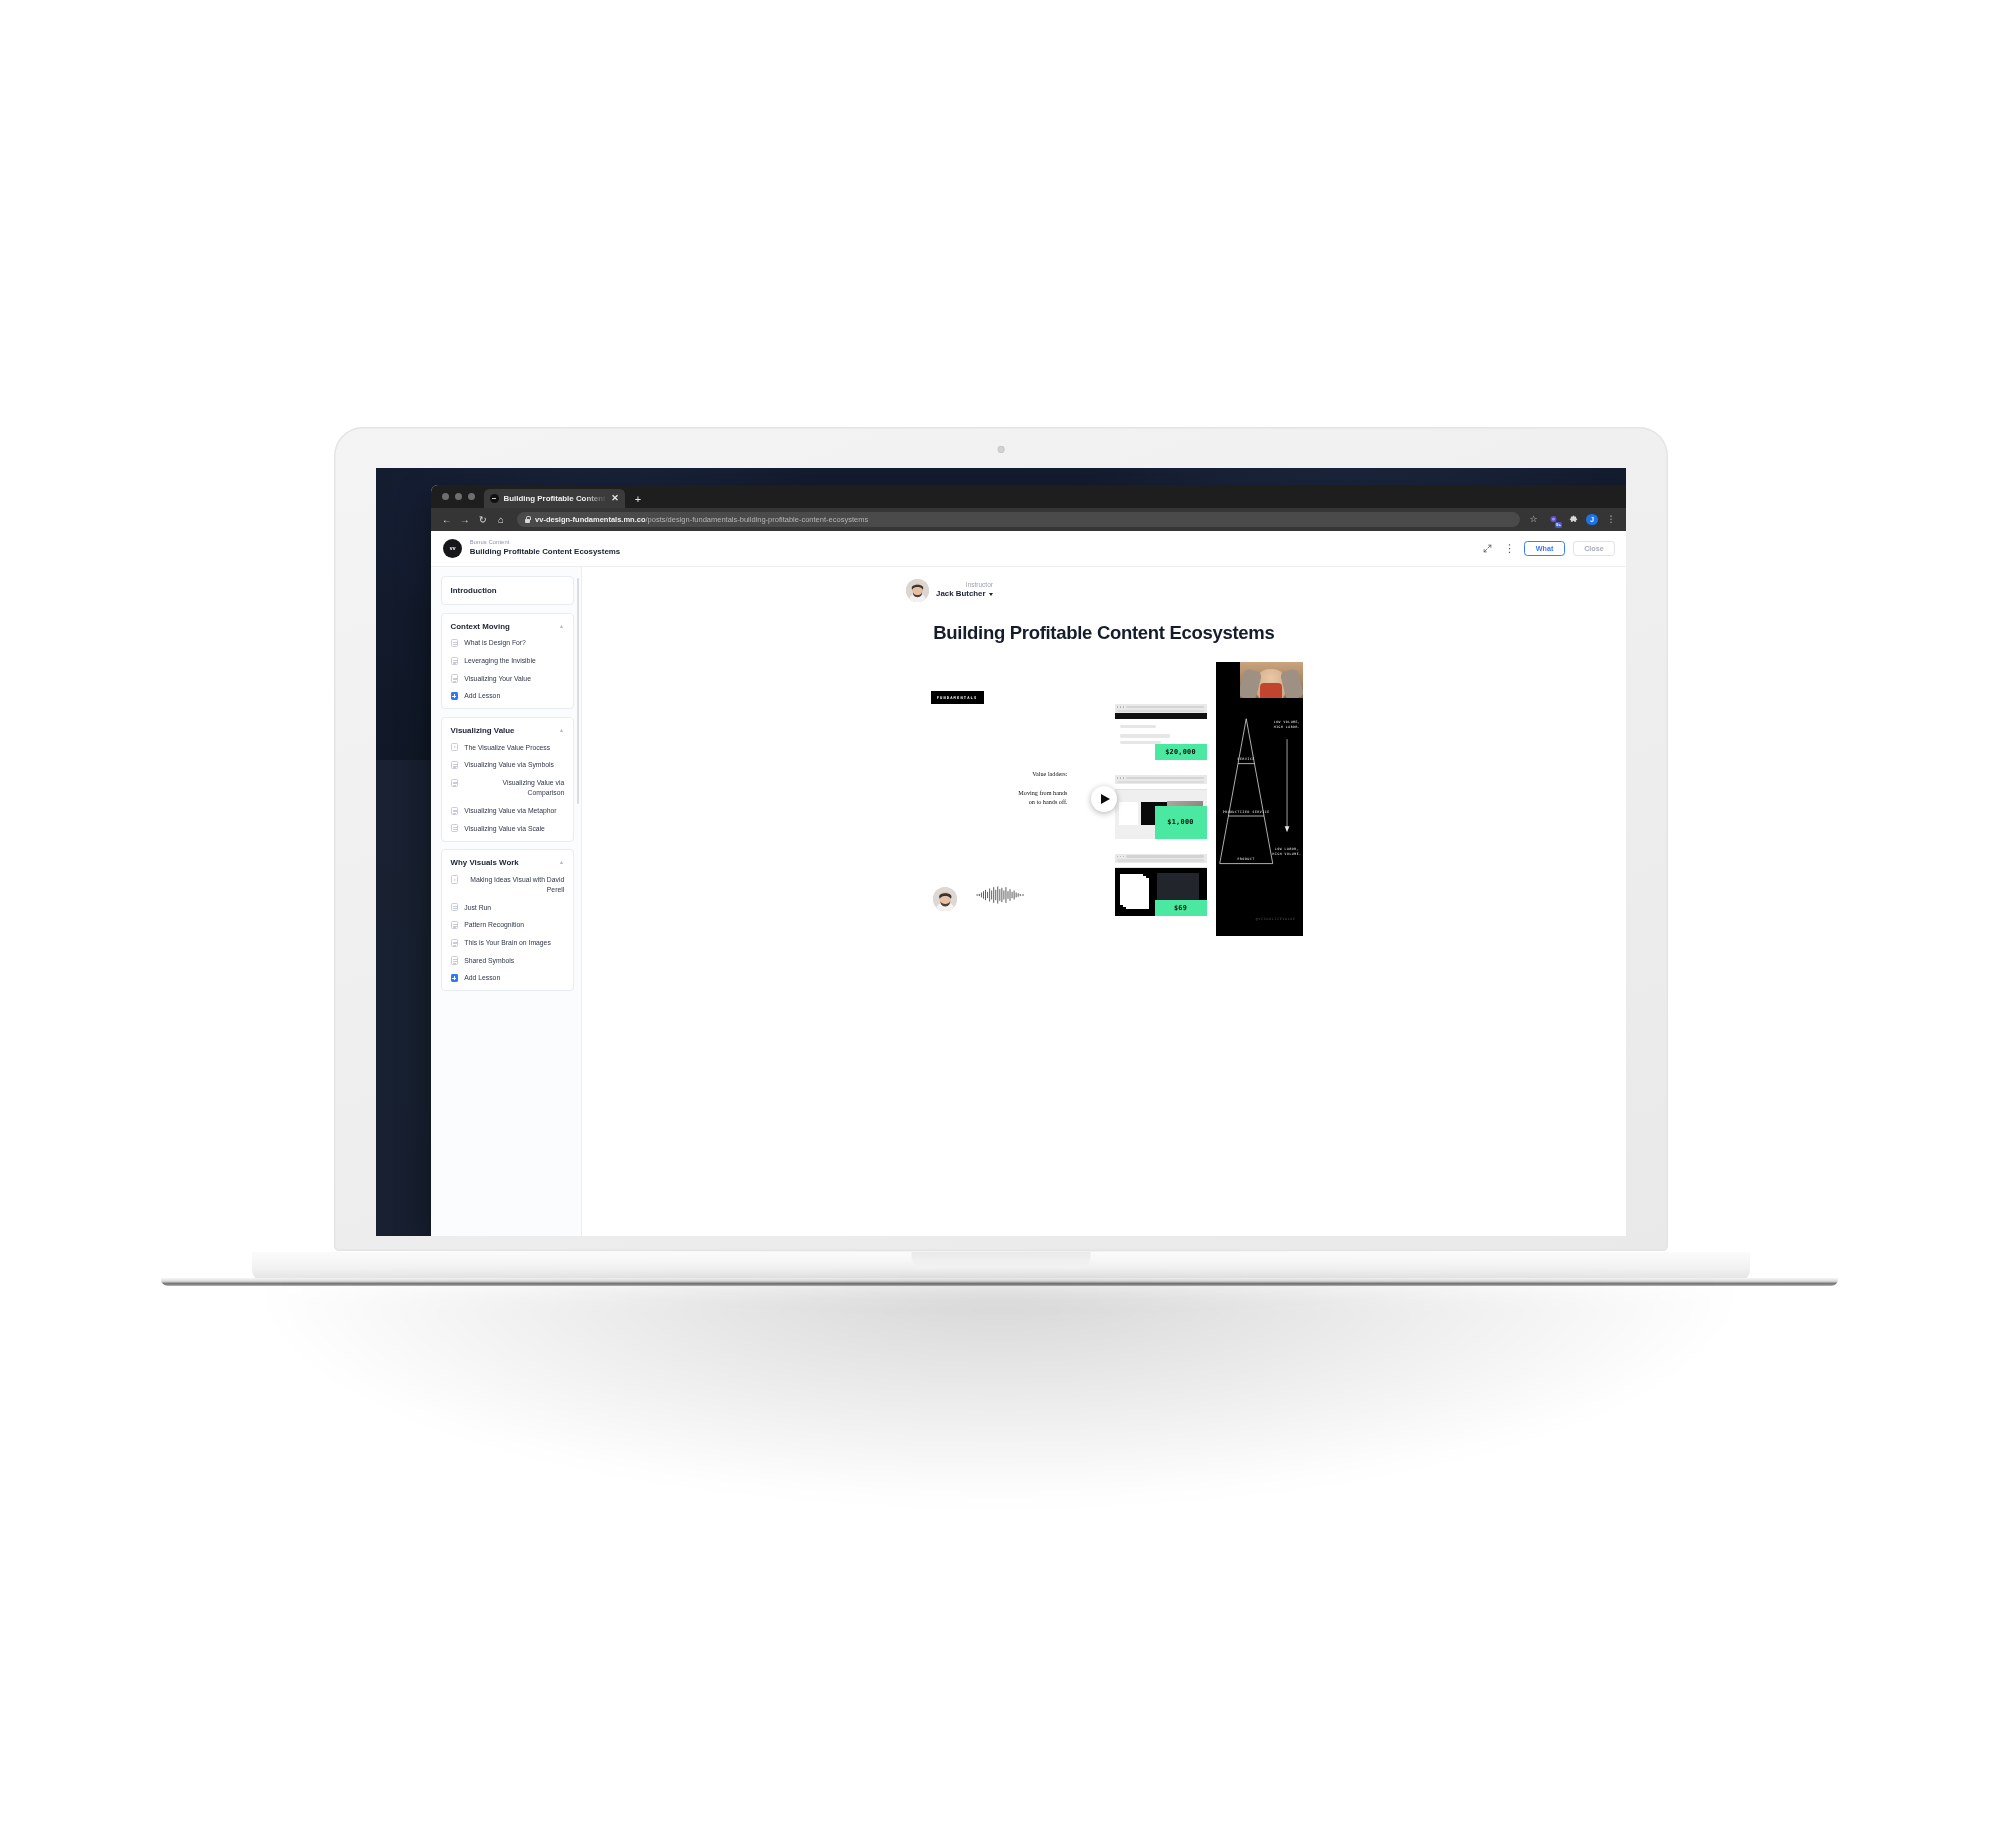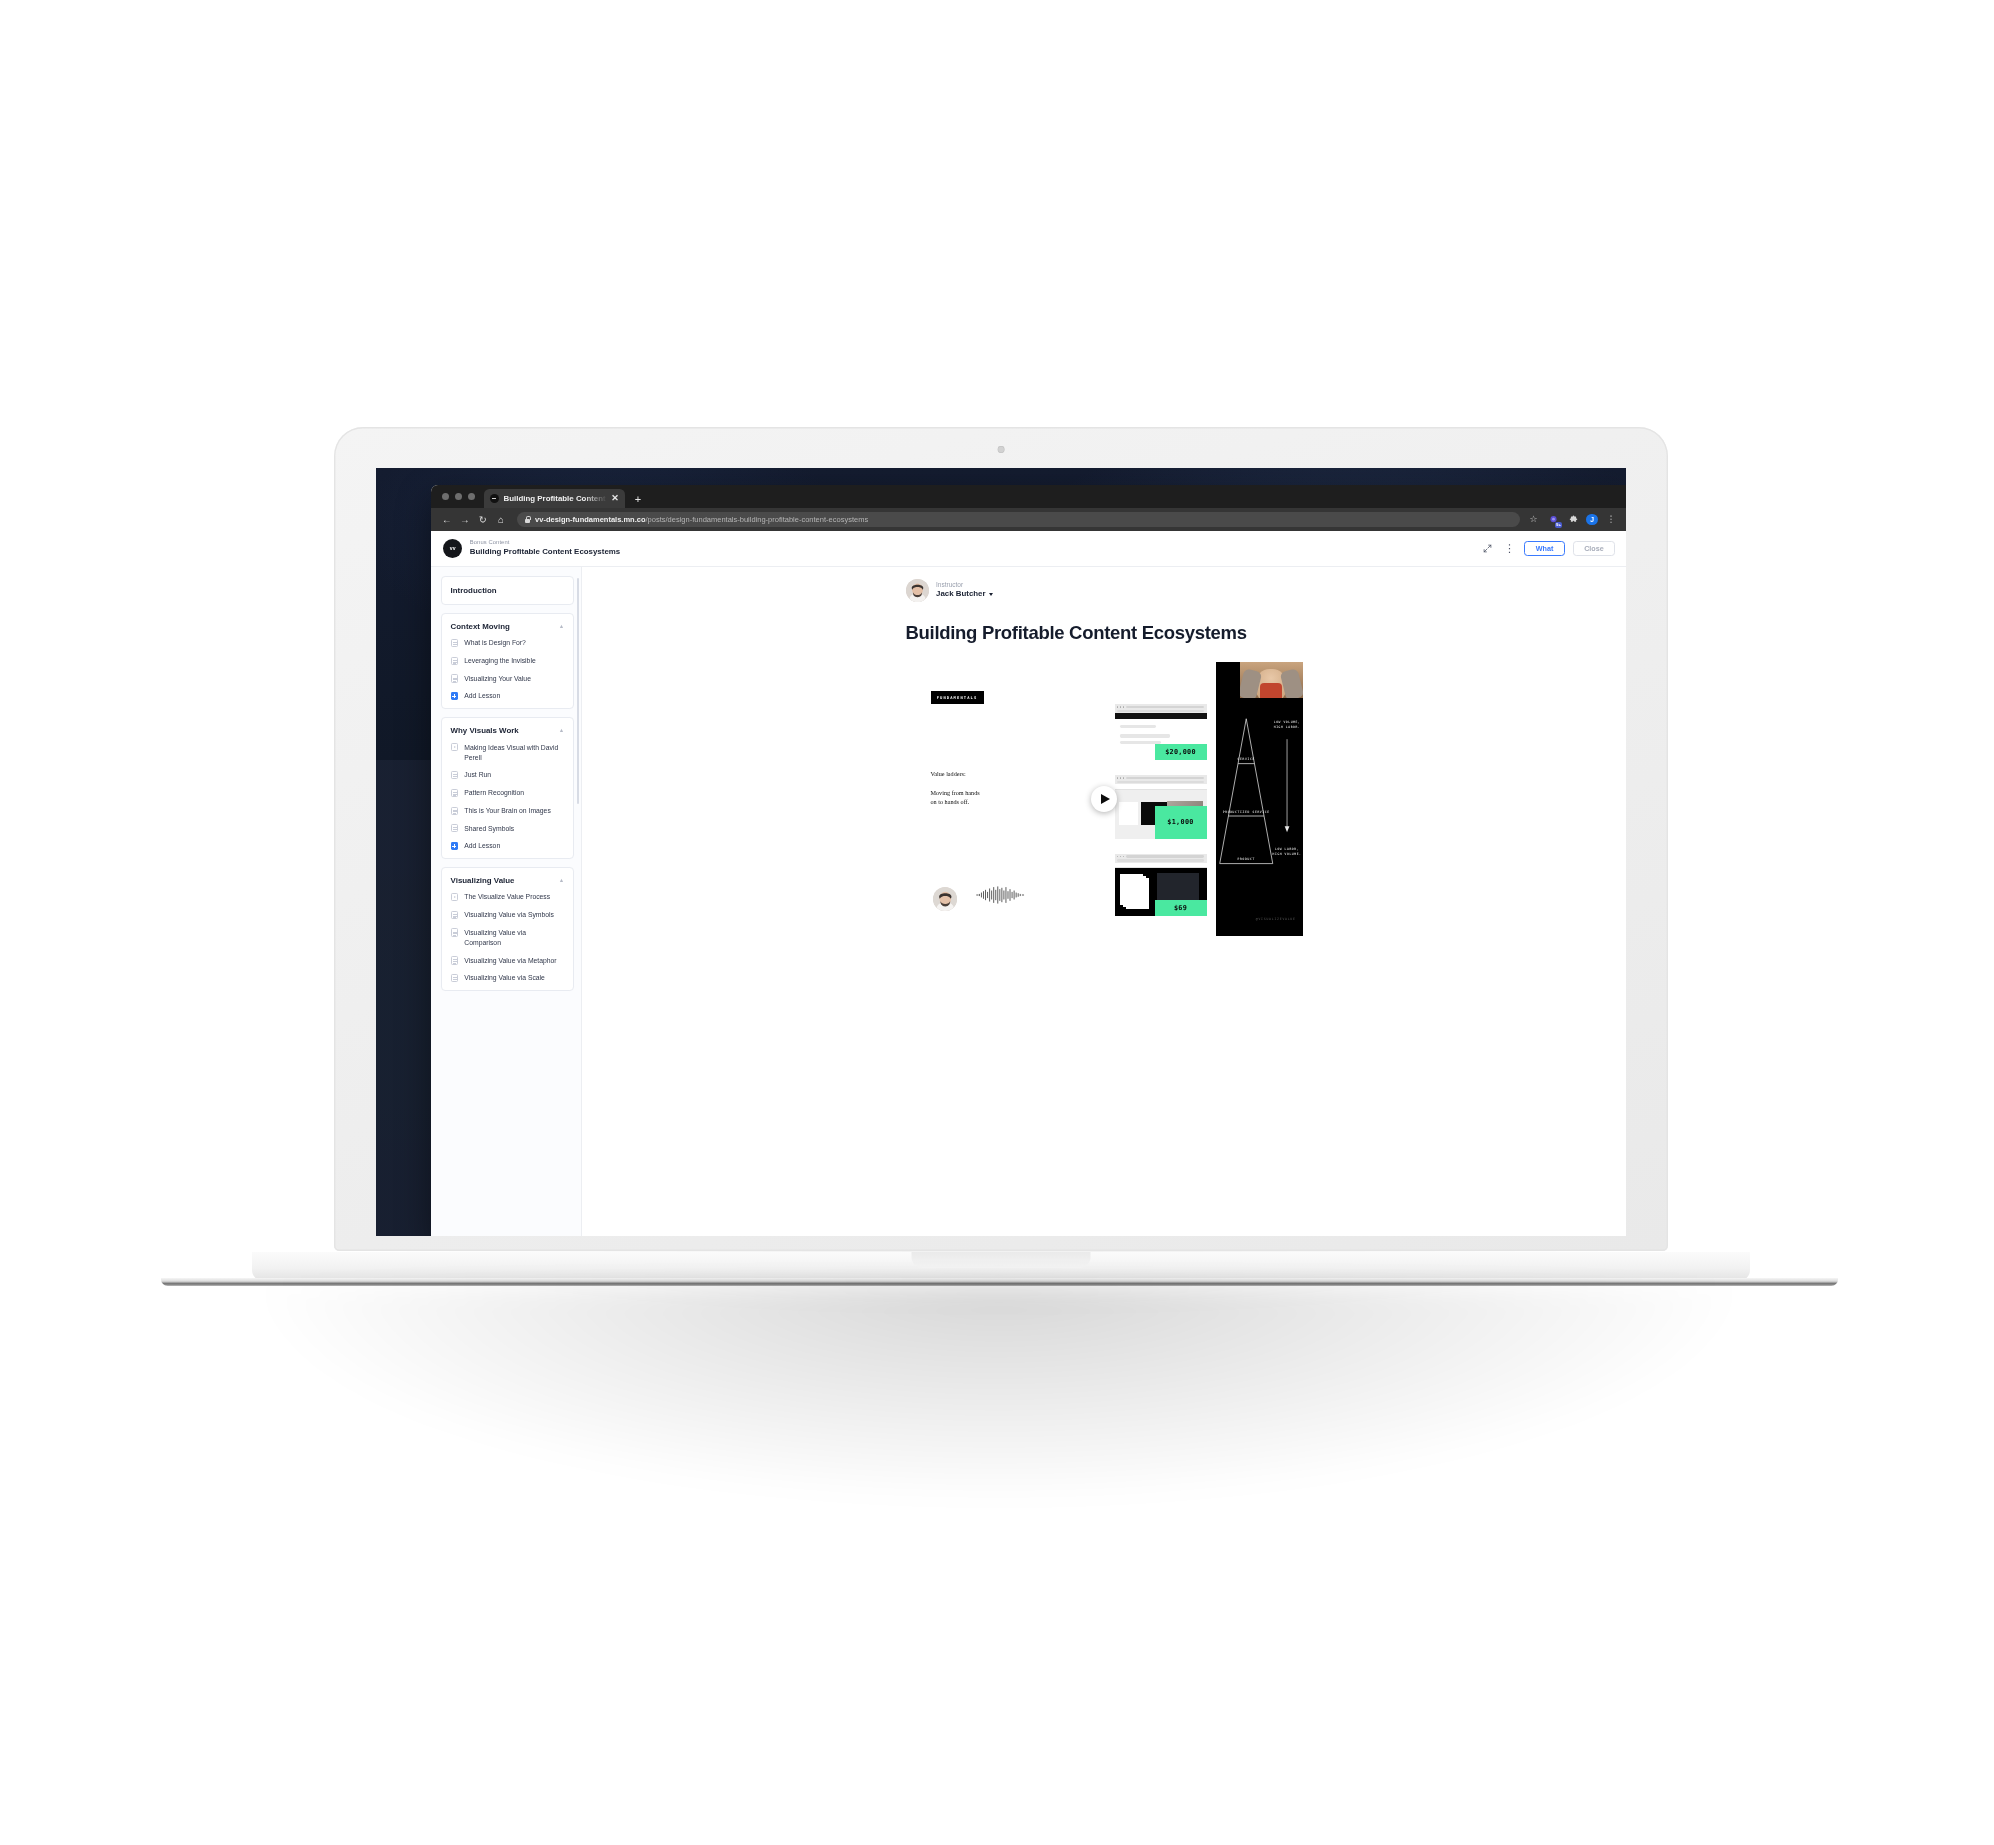--- a/index.html
+++ b/index.html
@@ -150,21 +150,21 @@
   .headactions { margin-left:auto; display:flex; align-items:center; gap:8.2px; }
   .icon-btn { width:13.7px; height:13.7px; display:flex; align-items:center; justify-content:center; color:#4c5164; }
   .btn {
     height:15px; padding:0 10.3px; border-radius:3.4px; font-size:7.2px; font-weight:700;
     display:flex; align-items:center; justify-content:center; background:#fff;
   }
   .btn-edit { border:0.9px solid #3a7afe; color:#3a7afe; }
   .btn-close { border:0.9px solid #dfe2e9; color:#a8adba; }
 
   
-  .appbody { display:flex; height:calc(100% - 23px - 22.6px - 36px); background:#0f172a; }
+  .appbody { display:flex; height:calc(100% - 23px - 22.6px - 36px); background:#0f172a;text-align:right; }
 
   .sidebar {
     width:150px; flex:0 0 150px; padding:9.6px 6.8px 0 9.6px; overflow:hidden;
     background:#fbfcfe; position:relative;
   }
   .sb-card {
     background:#fff; border:0.7px solid #e8ebf1; border-radius:4.1px;
     margin-bottom:7.5px; padding:8.2px 9px 6.8px 9px;
   }
   .sb-card.flat { padding:9px 9px; }
@@ -437,20 +437,63 @@
                 <span class="sb-label">Visualizing Your Value</span>
               </div>
               <div class="sb-item">
                 <span class="plus-icon"></span>
                 <span class="sb-label">Add Lesson</span>
               </div>
             </div>
 
             <div class="sb-card">
               <div class="sb-head">
+                <span class="sb-title">Visualizing Value</span>
+                <span class="sb-caret">▲</span>
+              </div>
+              <div class="sb-item">
+                <span class="play-icon"></span>
+                <span class="sb-label">The Visualize Value Process</span>
+              </div>
+              <div class="sb-item">
+                <span class="doc-icon">
+                    <i></i>
+                    <em></em>
+                    <b></b>
+                  </span>
+                <span class="sb-label">Visualizing Value via Symbols</span>
+              </div>
+              <div class="sb-item">
+                <span class="doc-icon">
+                    <i></i>
+                    <em></em>
+                    <b></b>
+                  </span>
+                <span class="sb-label">Visualizing Value via Comparison</span>
+              </div>
+              <div class="sb-item">
+                <span class="doc-icon">
+                    <i></i>
+                    <em></em>
+                    <b></b>
+                  </span>
+                <span class="sb-label">Visualizing Value via Metaphor</span>
+              </div>
+              <div class="sb-item">
+                <span class="doc-icon">
+                    <i></i>
+                    <em></em>
+                    <b></b>
+                  </span>
+                <span class="sb-label">Visualizing Value via Scale</span>
+              </div>
+            </div>
+
+            <div class="sb-card">
+              <div class="sb-head">
                 <span class="sb-title">Why Visuals Work</span>
                 <span class="sb-caret">▲</span>
               </div>
               <div class="sb-item">
                 <span class="play-icon"></span>
                 <span class="sb-label">Making Ideas Visual with David Perell</span>
               </div>
               <div class="sb-item">
                 <span class="doc-icon">
                     <i></i>
@@ -479,63 +522,20 @@
                 <span class="doc-icon">
                     <i></i>
                     <em></em>
                     <b></b>
                   </span>
                 <span class="sb-label">Shared Symbols</span>
               </div>
               <div class="sb-item">
                 <span class="plus-icon"></span>
                 <span class="sb-label">Add Lesson</span>
-              </div>
-            </div>
-
-            <div class="sb-card">
-              <div class="sb-head">
-                <span class="sb-title">Visualizing Value</span>
-                <span class="sb-caret">▲</span>
-              </div>
-              <div class="sb-item">
-                <span class="play-icon"></span>
-                <span class="sb-label">The Visualize Value Process</span>
-              </div>
-              <div class="sb-item">
-                <span class="doc-icon">
-                    <i></i>
-                    <em></em>
-                    <b></b>
-                  </span>
-                <span class="sb-label">Visualizing Value via Symbols</span>
-              </div>
-              <div class="sb-item">
-                <span class="doc-icon">
-                    <i></i>
-                    <em></em>
-                    <b></b>
-                  </span>
-                <span class="sb-label">Visualizing Value via Comparison</span>
-              </div>
-              <div class="sb-item">
-                <span class="doc-icon">
-                    <i></i>
-                    <em></em>
-                    <b></b>
-                  </span>
-                <span class="sb-label">Visualizing Value via Metaphor</span>
-              </div>
-              <div class="sb-item">
-                <span class="doc-icon">
-                    <i></i>
-                    <em></em>
-                    <b></b>
-                  </span>
-                <span class="sb-label">Visualizing Value via Scale</span>
               </div>
             </div>
 
             <div class="sb-scroll"></div>
           </div>
 
           <div class="main">
             <div class="main-inner">
 
               <div class="instructor">

